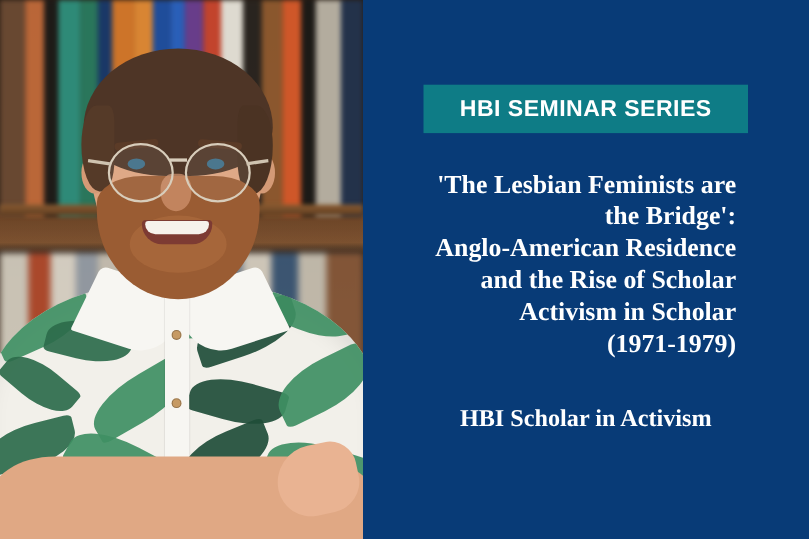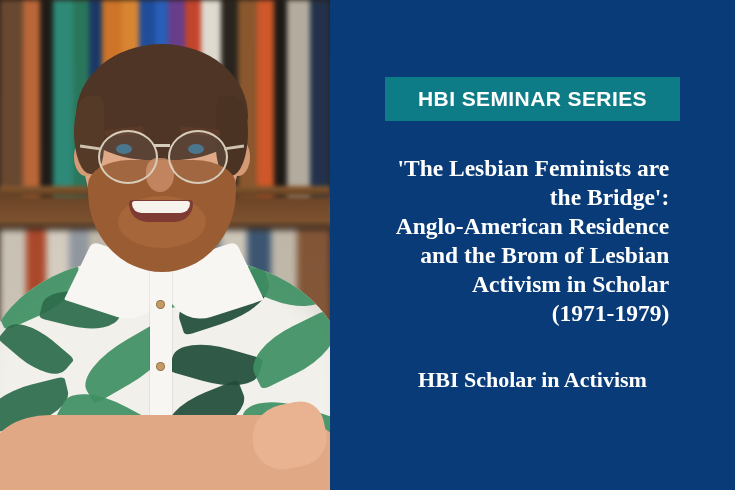--- a/index.html
+++ b/index.html
@@ -405,21 +405,21 @@
   <div class="text-pane">
 
     <div class="badge">
       <span>HBI SEMINAR SERIES</span>
     </div>
 
     <div class="title">
       <span class="line">'The Lesbian Feminists are</span>
       <span class="line">the Bridge':</span>
       <span class="line">Anglo-American Residence</span>
-      <span class="line">and the Brom of Lesbian</span>
+      <span class="line">and the Rise of Scholar</span>
       <span class="line">Activism in Scholar</span>
       <span class="line">(1971-1979)</span>
     </div>
 
     <div class="speaker">
       <span class="line">HBI Scholar in Activism</span>
     </div>
 
   </div>
 </div>

